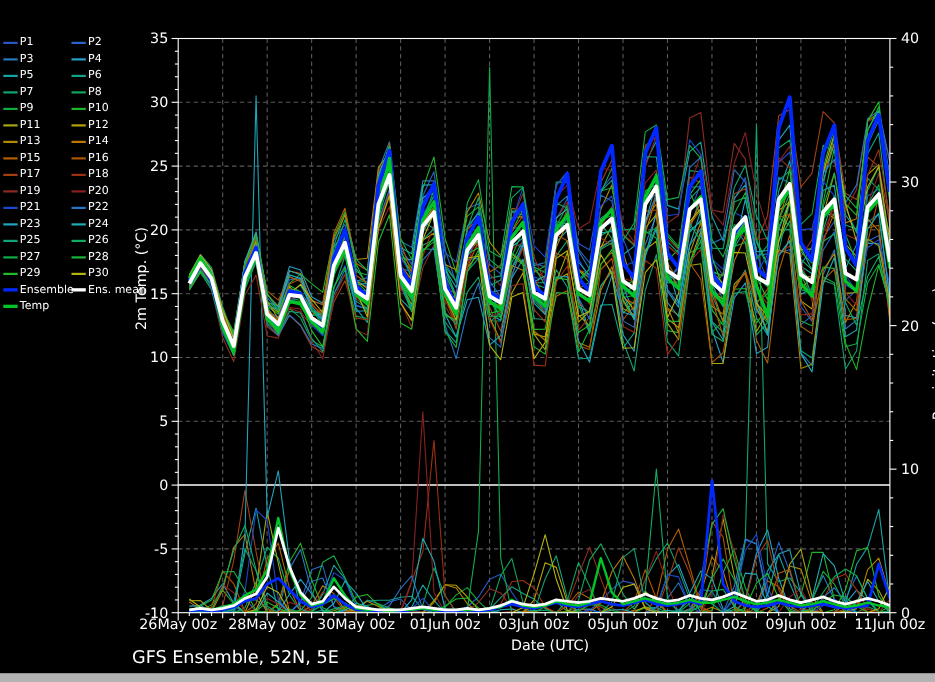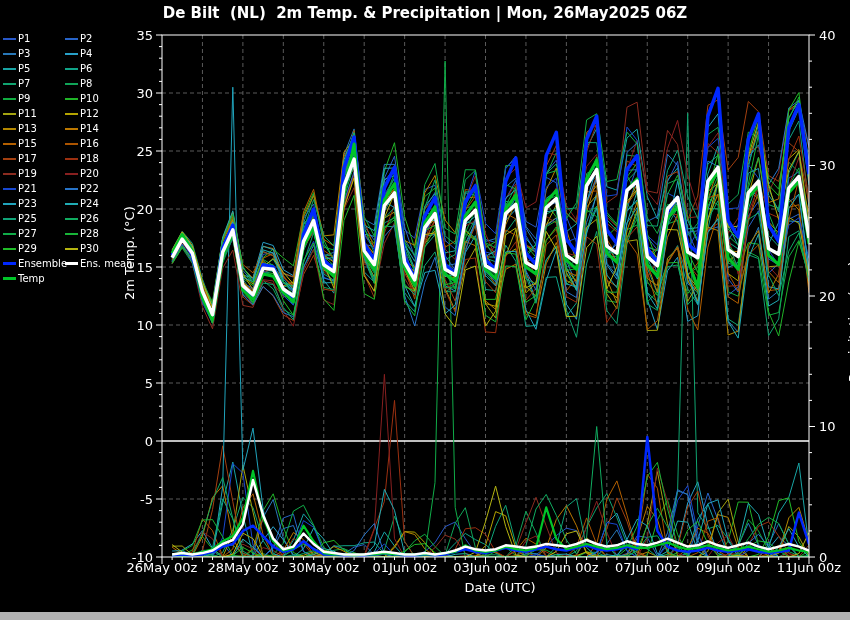--- a/index.html
+++ b/index.html
@@ -18,21 +18,20 @@
   #xlab{position:absolute;left:400px;top:580px;width:200px;text-align:center;color:#fff;font-size:13px;}
   .footer-text{position:absolute;color:#fff;font-size:16px;top:588px;}
   #footer-left{left:120px;}
   #footer-right{left:648px;}
   #bottom-strip{position:absolute;left:0;top:612px;width:850px;height:8px;background:#b3b3b3;}
 </style>
 </head>
 <body>
 
 <div id="app">
-  <div id="title">De Bilt  (NL)  2m Temp. &amp; Precipitation | Mon, 26May2025 06Z</div>
 
   <svg id="chart-svg" width="850" height="620">
       <defs>
         <clipPath id="plotclip">
           <rect x="162" y="35" width="647" height="522"></rect>
         </clipPath>
       </defs>
       <g>
         <line x1="202.4375" y1="35" x2="202.4375" y2="557" stroke="#5a5a5a" stroke-width="1" stroke-dasharray="4 3"></line>
         <line x1="242.875" y1="35" x2="242.875" y2="557" stroke="#5a5a5a" stroke-width="1" stroke-dasharray="4 3"></line>
@@ -423,14 +422,15 @@
       <div class="lg-item">
         <span class="lg-swatch" style="background: rgb(0, 196, 40); height: 3px;"></span>
         <span>Temp</span>
       </div>
     </div>
 
   <div id="ylab-left" class="axis-title">2m Temp. (°C)</div>
   <div id="ylab-right" class="axis-title">Precipitation (mm)</div>
   <div id="xlab">Date (UTC)</div>
 
+  <div id="footer-left" class="footer-text">GFS Ensemble, 52N, 5E</div>
   <div id="bottom-strip"></div>
 </div>
 
 </body></html>

